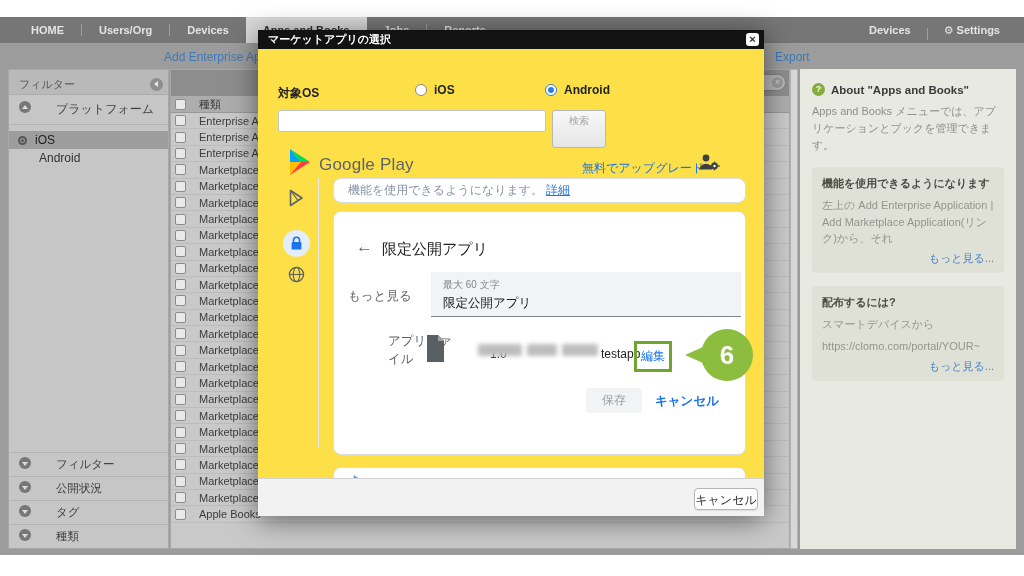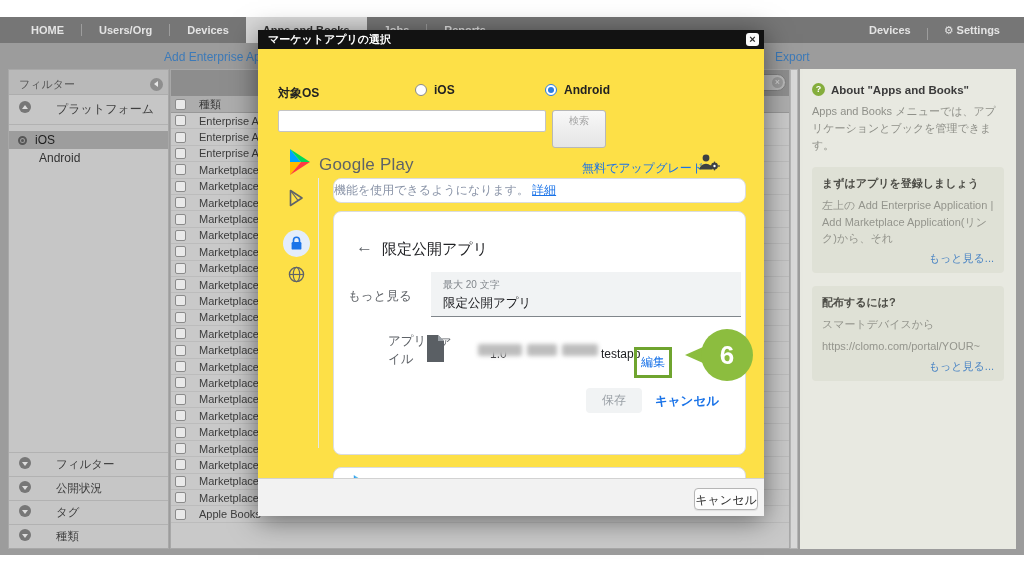--- a/index.html
+++ b/index.html
@@ -86,37 +86,37 @@
   .msearch-input{position:absolute;left:20px;top:80px;width:268px;height:22px;border:1px solid #c4c4c4;
          border-radius:2px;background:#fff;box-sizing:border-box;}
   .msearch-btn{position:absolute;left:294px;top:80px;width:54px;height:38px;background:linear-gradient(#f8f8f8,#e5e5e5);
          border:1px solid #b8b8b8;border-radius:3px;font-size:10px;color:#a3a3a3;text-align:center;line-height:20px;box-sizing:border-box;}
   .gp-brand{position:absolute;left:61px;top:125px;font-size:17px;color:#5f6368;letter-spacing:.2px;}
   .gp-upgrade{position:absolute;left:324px;top:130px;font-size:12px;color:#1a73e8;}
   .gp-rail{position:absolute;left:18px;top:148px;width:42px;height:270px;border-right:1px solid #e6e8ea;}
   .lock-circle{position:absolute;left:7px;top:52px;width:27px;height:27px;border-radius:50%;background:#e4edfb;
          display:flex;align-items:center;justify-content:center;}
   .gp-panel{position:absolute;left:75px;width:413px;border:1px solid #dadce0;border-radius:8px;background:#fff;box-sizing:border-box;}
-  .panel-notice{top:148px;height:25px;display:flex;align-items:center;font-size:12px;}
+  .panel-notice{top:148px;height:25px;display:flex;align-items:center;padding-left:14px;font-size:12px;}
   .notice-text{color:#8a94a8;}
   .notice-link{color:#1a73e8;text-decoration:underline;margin-left:3px;cursor:pointer;}
   .panel-form{top:181px;height:244px;}
   .back-arrow{position:absolute;left:22px;top:25px;font-size:17px;color:#5f6368;cursor:pointer;}
   .form-heading{position:absolute;left:48px;top:28px;font-size:15px;color:#202124;}
   .fld-label{position:absolute;left:14px;top:76px;font-size:12.5px;color:#5f6368;}
   .fld-box{position:absolute;left:97px;top:60px;width:310px;height:45px;background:#f1f3f4;
          border-bottom:1px solid #80868b;box-sizing:border-box;padding:6px 0 0 12px;}
   .fld-hint{font-size:10px;color:#80868b;}
   .fld-value{font-size:12.5px;color:#202124;margin-top:3px;}
   .file-label{position:absolute;left:6px;top:120px;width:70px;font-size:12.5px;color:#5f6368;line-height:1.45;margin-left:48px;}
   .file-ver{position:absolute;left:121px;top:135px;font-size:12px;color:#202124;margin-left:35px;}
   .redacted{position:absolute;left:144px;top:131px;width:120px;height:15px;filter:blur(2.2px);display:flex;gap:5px;}
   .red-chunk{background:#bdbdbd;border-radius:2px;height:12px;margin-top:1px;}
   .file-name{position:absolute;left:267px;top:135px;font-size:12px;color:#202124;}
-  .edit-box{position:absolute;left:300px;top:135px;width:38px;height:31px;border:3px solid #6fa42f;
+  .edit-box{position:absolute;left:300px;top:129px;width:38px;height:31px;border:3px solid #6fa42f;
          box-sizing:border-box;display:flex;align-items:center;justify-content:center;}
   .edit-link{font-size:12px;color:#1a73e8;cursor:pointer;}
   .badge{position:absolute;left:367px;top:117px;width:52px;height:52px;border-radius:50%;background:#8cbd3f;
          color:#fff;font-size:26px;font-weight:bold;display:flex;align-items:center;justify-content:center;z-index:6;}
   .badge-tail{position:absolute;left:351px;top:135px;width:0;height:0;border-top:8px solid transparent;
          border-bottom:8px solid transparent;border-right:18px solid #8cbd3f;z-index:6;}
   .save-btn{position:absolute;left:252px;top:176px;width:56px;height:25px;background:#f1f3f4;border-radius:4px;
          font-size:12px;color:#9aa0a6;text-align:center;line-height:25px;}
   .cancel-link{position:absolute;left:321px;top:181px;font-size:12.5px;color:#1a73e8;font-weight:bold;cursor:pointer;}
   .panel-bottom{top:437px;height:42px;overflow:hidden;}
@@ -309,21 +309,21 @@
   <div class="scrolltrack"></div>
 
   <div class="help">
     <div class="help-title">
       <span class="qmark">?</span>
       <span>About "Apps and Books"</span>
     </div>
     <div class="help-desc">Apps and Books メニューでは、アプリケーションとブックを管理できます。</div>
     <div>
         <div class="hcard">
-          <div class="hcard-title">まずはアプリを登録しましょう</div>
+          <div class="hcard-title">機能を使用できるようになります</div>
           <div class="hcard-line">左上の Add Enterprise Application | Add Marketplace Application(リンク)から、それ</div>
           <div class="hcard-more">もっと見る...</div>
         </div>
         <div class="hcard">
           <div class="hcard-title">配布するには?</div>
           <div class="hcard-line">スマートデバイスから</div>
           <div class="hcard-line">https://clomo.com/portal/YOUR~</div>
           <div class="hcard-more">もっと見る...</div>
         </div>
       </div>
@@ -391,21 +391,21 @@
       <span class="notice-text">機能を使用できるようになります。</span>
       <span class="notice-link">詳細</span>
     </div>
 
     <div class="gp-panel panel-form">
       <span class="back-arrow">←</span>
       <span class="form-heading">限定公開アプリ</span>
 
       <span class="fld-label">もっと見る</span>
       <div class="fld-box">
-        <div class="fld-hint">最大 20 文字</div>
+        <div class="fld-hint">最大 60 文字</div>
         <div class="fld-value">限定公開アプリ</div>
       </div>
 
       <span class="file-label">アプリファイル</span>
       <svg class="abs" style="left:91px;top:123px;" width="21" height="27" viewBox="0 0 21 27">
         <path d="M2 0 h11 l6 6 v21 h-17 z" fill="#5a5f64"></path>
         <path d="M13 0 l6 6 h-6 z" fill="#9aa0a6"></path>
       </svg>
       <span class="file-ver">1.0</span>
       <span class="redacted">

